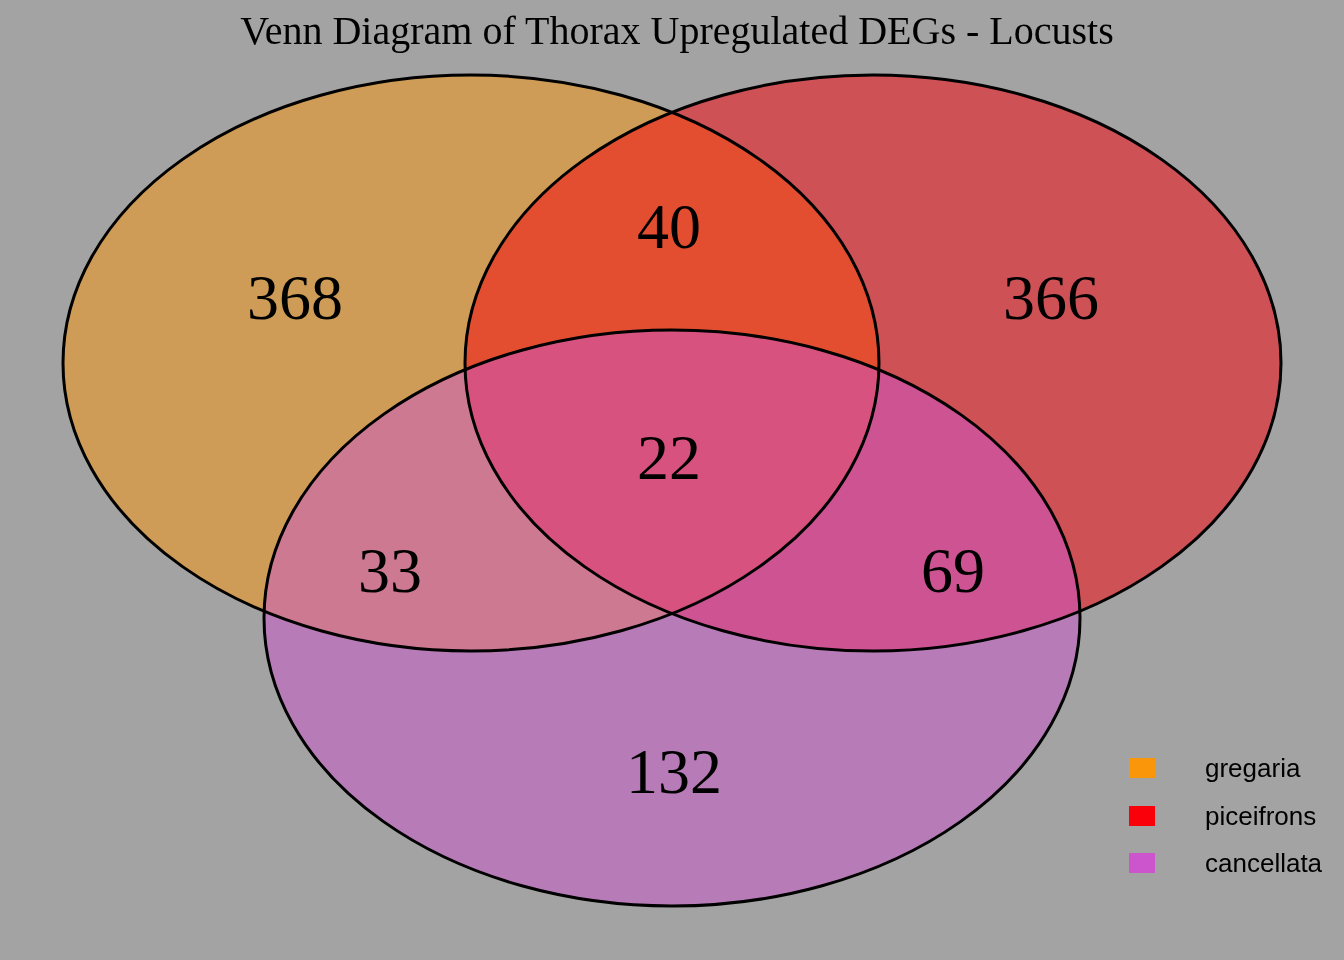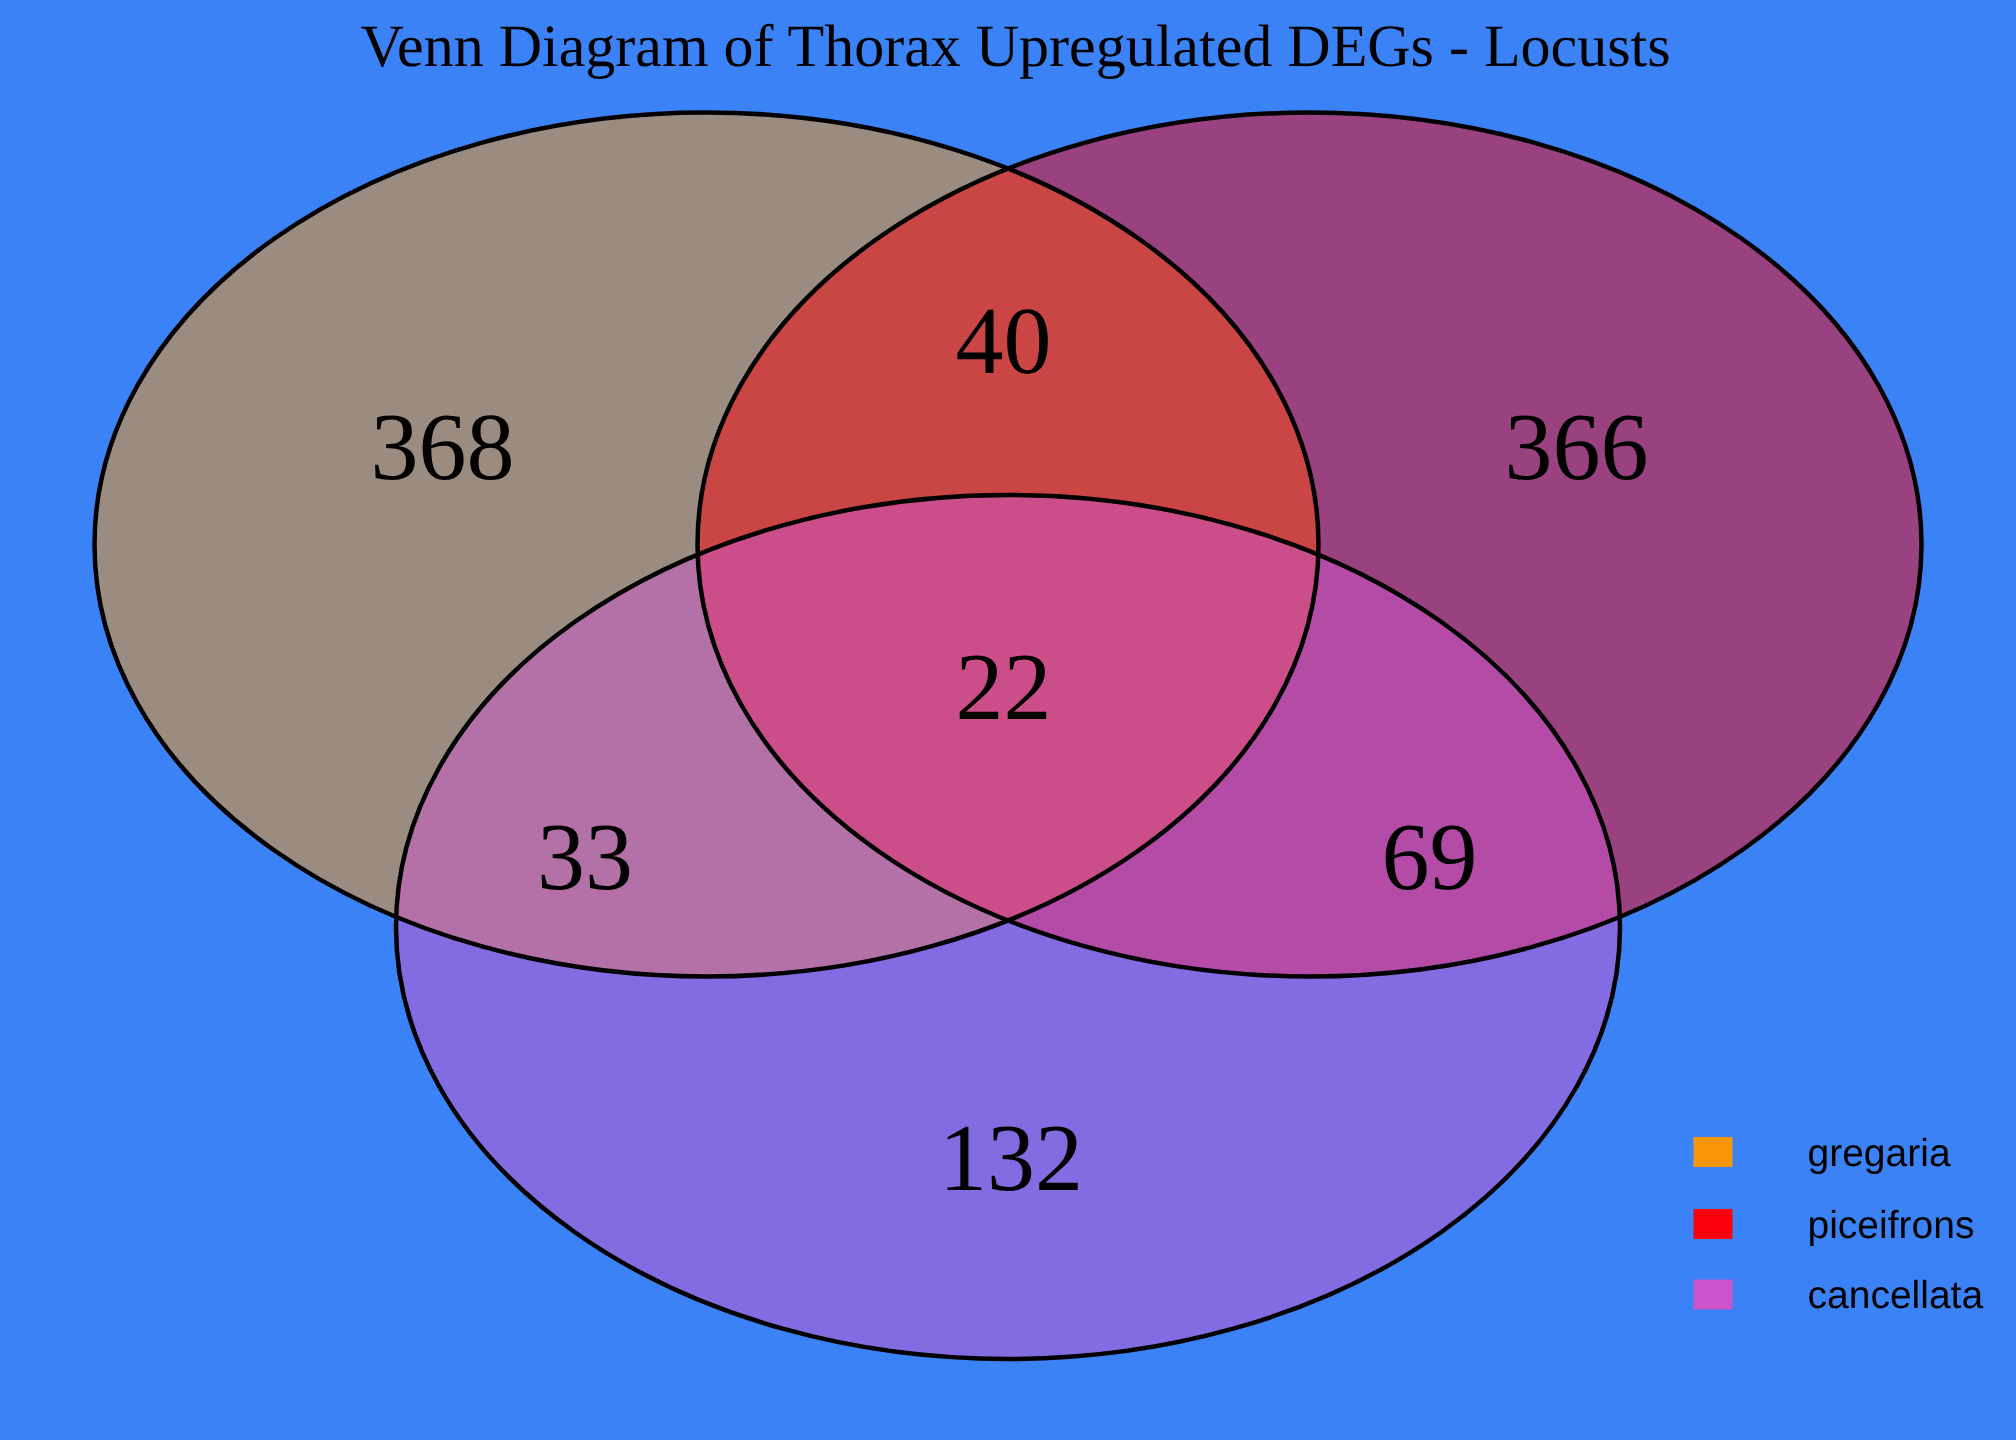--- a/index.html
+++ b/index.html
@@ -7,21 +7,21 @@
     padding: 0;
     background: #ffffff;
     width: 1344px;
     height: 960px;
     overflow: hidden;
   }
   .figure {
     position: relative;
     width: 1344px;
     height: 960px;
-    background: #3b82f6;
+    background: #a3a3a3;
   }
   svg { display: block; }
   .venn-title {
     font-family: "Liberation Serif", "DejaVu Serif", serif;
     font-size: 40px;
     fill: #000000;
   }
   .region-count {
     font-family: "Liberation Serif", "DejaVu Serif", serif;
     font-size: 64px;

